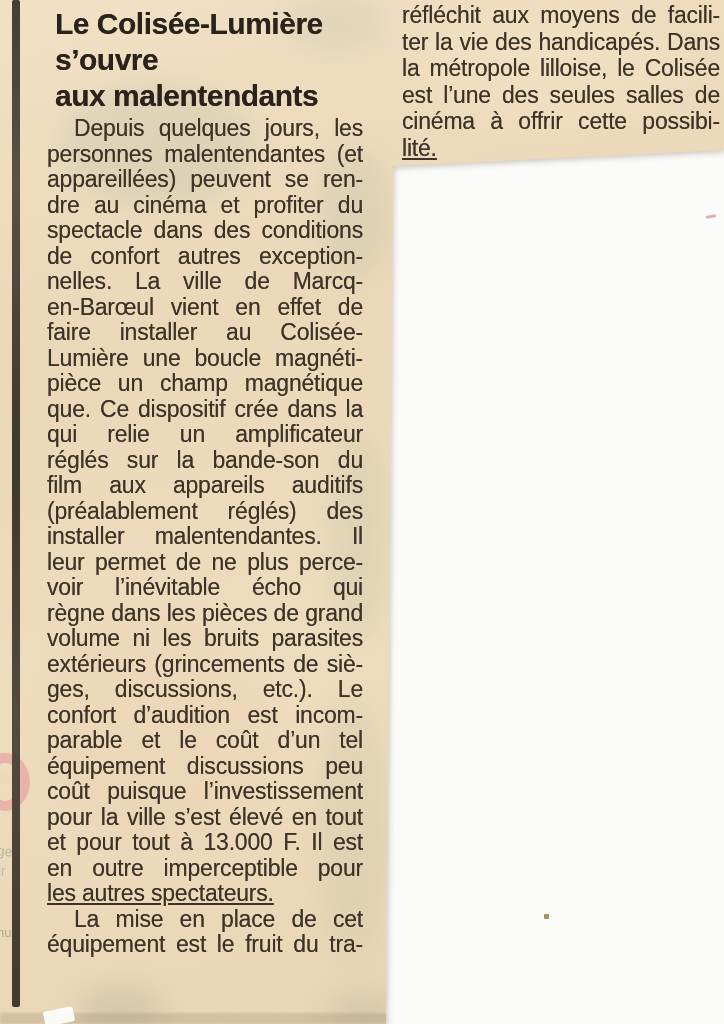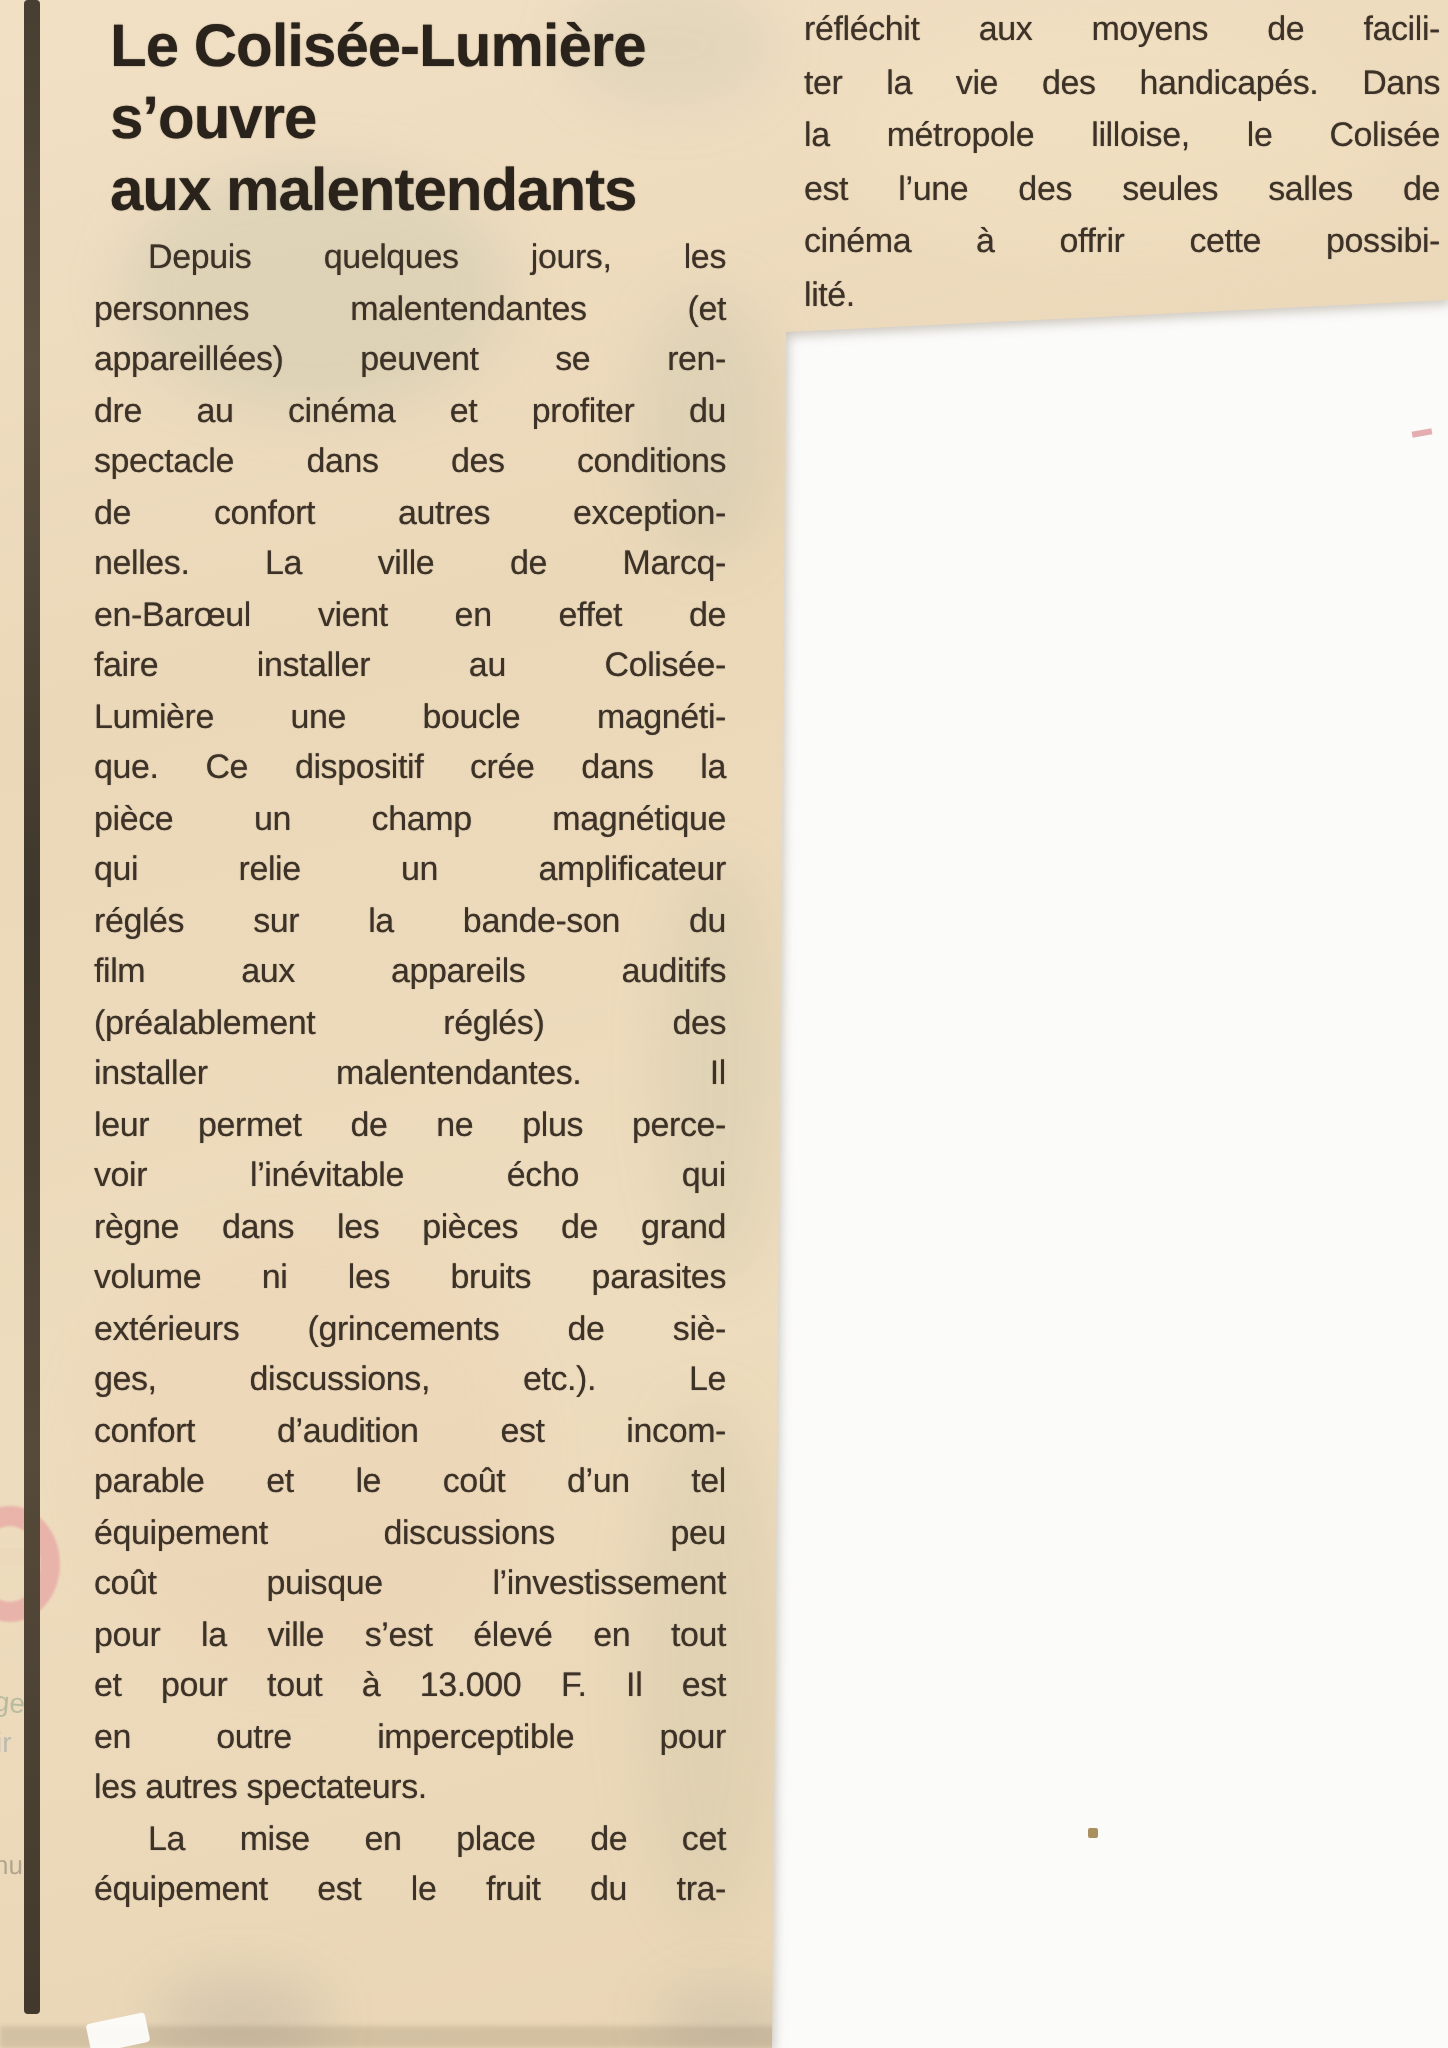--- a/index.html
+++ b/index.html
@@ -38,27 +38,27 @@
     background:linear-gradient(to bottom,#473e31,#5d5140 18%,#3f372b 45%,#564a3a 72%,#42392c 100%);
   }
   
   .headline{
     position:absolute;left:55px;top:6px;width:335px;
     font-size:30px;font-weight:bold;line-height:36px;letter-spacing:-0.5px;
     color:#2a231b;text-shadow:0 0 .6px rgba(42,35,27,.7);
   }
   .hline{white-space:nowrap;}
   .col{
-    position:absolute;color:#3c3227;font-size:17px;letter-spacing:-0.2px;
+    position:absolute;color:#3c3227;font-size:23px;letter-spacing:-0.2px;
     text-shadow:0 0 .5px rgba(60,48,35,.65);
   }
   .col-left{left:47px;top:116px;width:316px;line-height:25.5px;}
   .col-right{left:402px;top:2px;width:318px;line-height:26.5px;}
   .line{text-align:justify;text-align-last:justify;}
-  .line-last{text-align-last:left;}
+  .line-last{text-align-last:left;text-decoration:underline;}
   .para.indent .line:first-child{text-indent:27px;}
   
   .pink-ring{
     position:absolute;left:-20px;top:753px;width:30px;height:38px;
     border:10px solid #e7a3a2;border-radius:50%;opacity:.7;filter:blur(.5px);
   }
   .pink-gap{position:absolute;left:0;top:774px;width:15px;height:9px;background:#ecd9bc;}
   .frag{position:absolute;font-size:14px;opacity:.55;font-family:"Liberation Sans",sans-serif;}
   .frag-1{left:-3px;top:843px;color:#8fa287;transform:rotate(5deg);}
   .frag-2{left:-2px;top:863px;color:#93a0a8;}
@@ -105,22 +105,22 @@
         <div class="line">Depuis quelques jours, les</div>
         <div class="line">personnes malentendantes (et</div>
         <div class="line">appareillées) peuvent se ren-</div>
         <div class="line">dre au cinéma et profiter du</div>
         <div class="line">spectacle dans des conditions</div>
         <div class="line">de confort autres exception-</div>
         <div class="line">nelles. La ville de Marcq-</div>
         <div class="line">en-Barœul vient en effet de</div>
         <div class="line">faire installer au Colisée-</div>
         <div class="line">Lumière une boucle magnéti-</div>
+        <div class="line">pièce un champ magnétique</div>
         <div class="line">que. Ce dispositif crée dans la</div>
-        <div class="line">pièce un champ magnétique</div>
         <div class="line">qui relie un amplificateur</div>
         <div class="line">réglés sur la bande-son du</div>
         <div class="line">film aux appareils auditifs</div>
         <div class="line">(préalablement réglés) des</div>
         <div class="line">installer malentendantes. Il</div>
         <div class="line">leur permet de ne plus perce-</div>
         <div class="line">voir l’inévitable écho qui</div>
         <div class="line">règne dans les pièces de grand</div>
         <div class="line">volume ni les bruits parasites</div>
         <div class="line">extérieurs (grincements de siè-</div>

